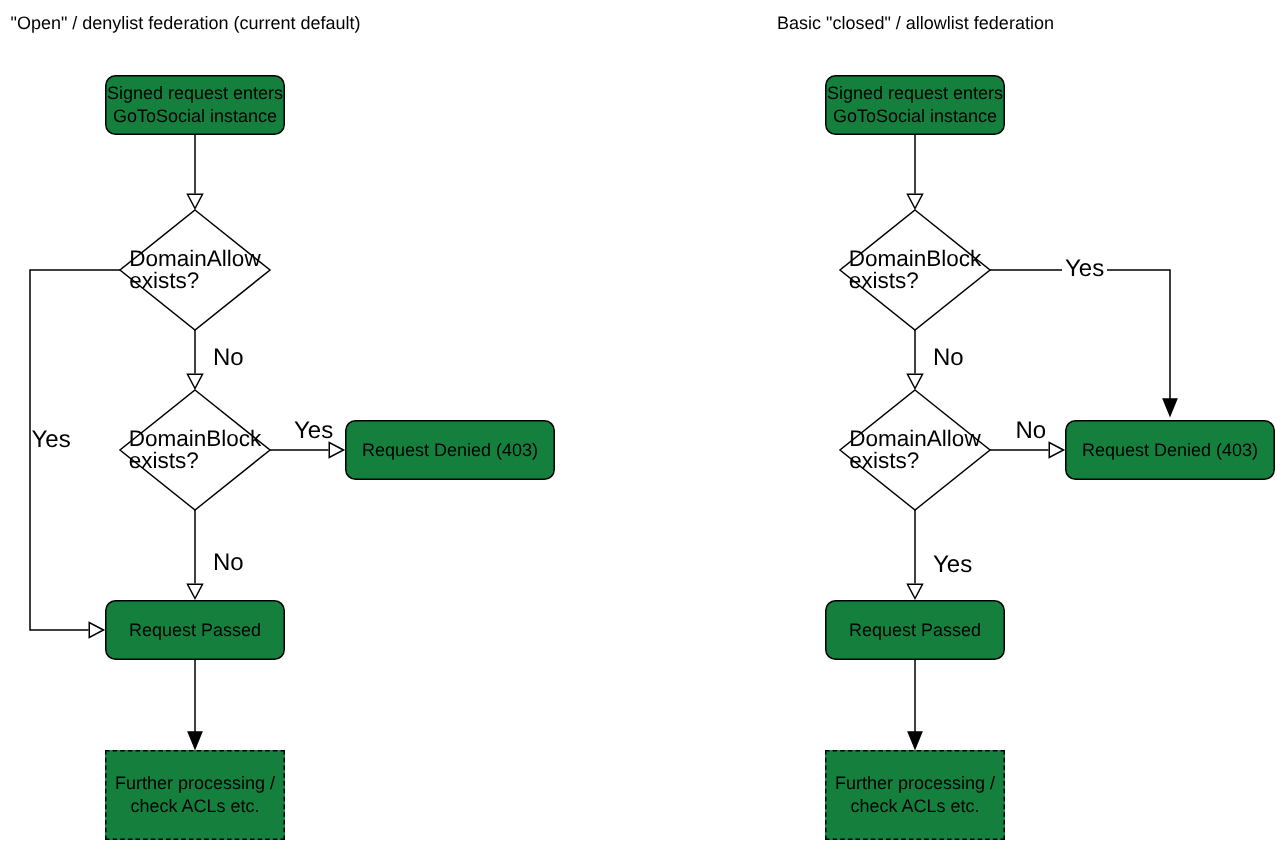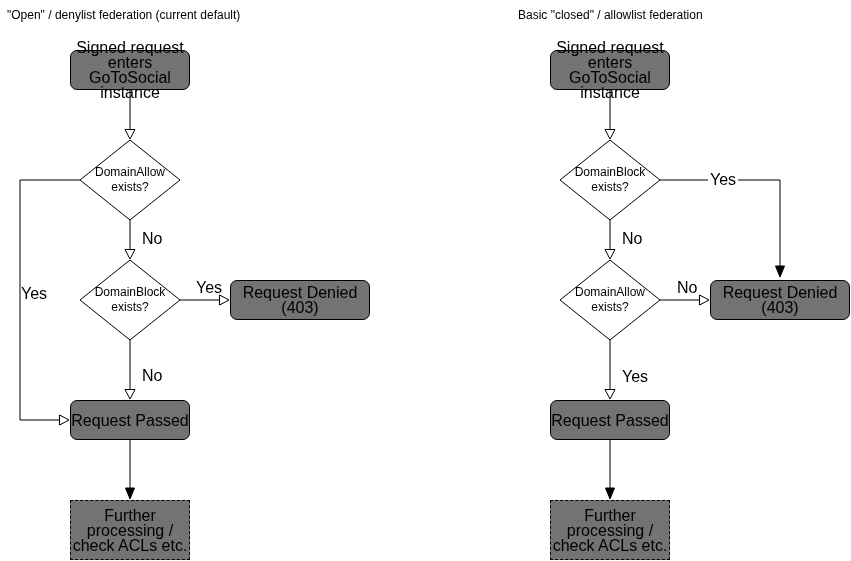--- a/index.html
+++ b/index.html
@@ -20,41 +20,41 @@
   .chart-title {
     position: absolute;
     font-size: 12px;
     line-height: 14px;
     white-space: nowrap;
   }
   .node {
     position: absolute;
     box-sizing: border-box;
     border: 1px solid #000000;
-    background: #737373;
+    background: #15803d;
     border-radius: 7px;
     display: flex;
     align-items: center;
     justify-content: center;
     text-align: center;
-    font-size: 16px;
+    font-size: 12px;
     line-height: 15px;
     white-space: pre-line;
   }
   .node.dashed {
     border-style: dashed;
     border-radius: 0;
   }
   .dlabel {
     position: absolute;
     display: flex;
     align-items: center;
     justify-content: center;
-    text-align: center;
-    font-size: 12px;
+    text-align: left;
+    font-size: 15px;
     line-height: 15px;
     white-space: pre-line;
   }
   .elabel {
     position: absolute;
     font-size: 16px;
     line-height: 13px;
     white-space: nowrap;
   }
   .elabel.online {

